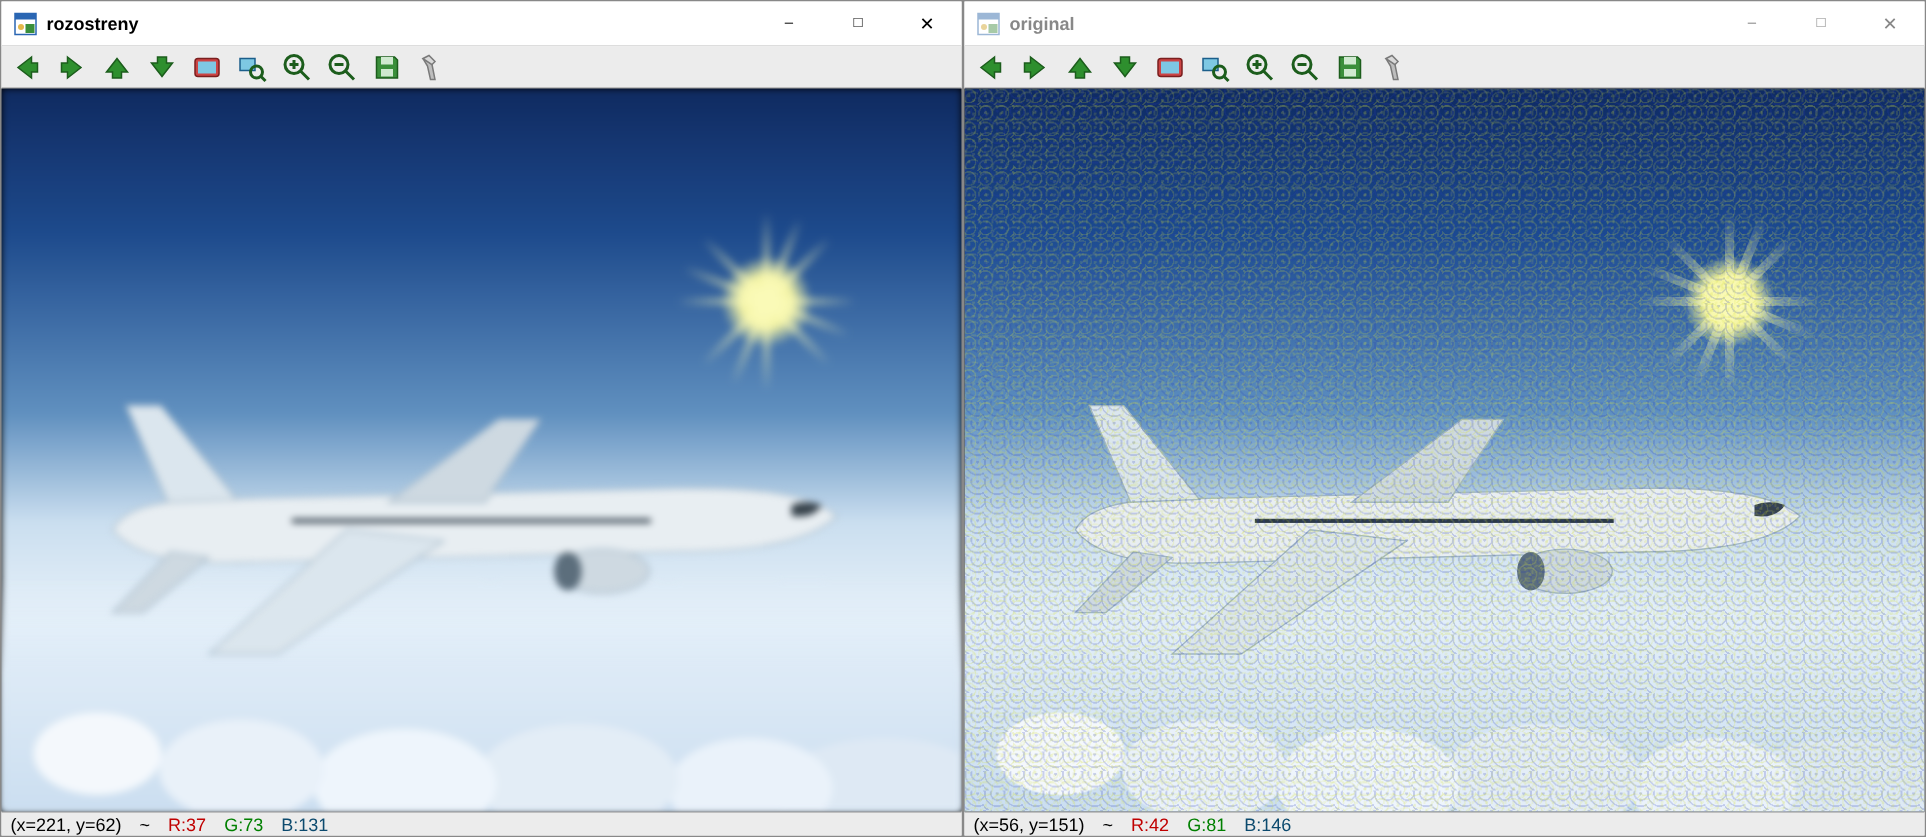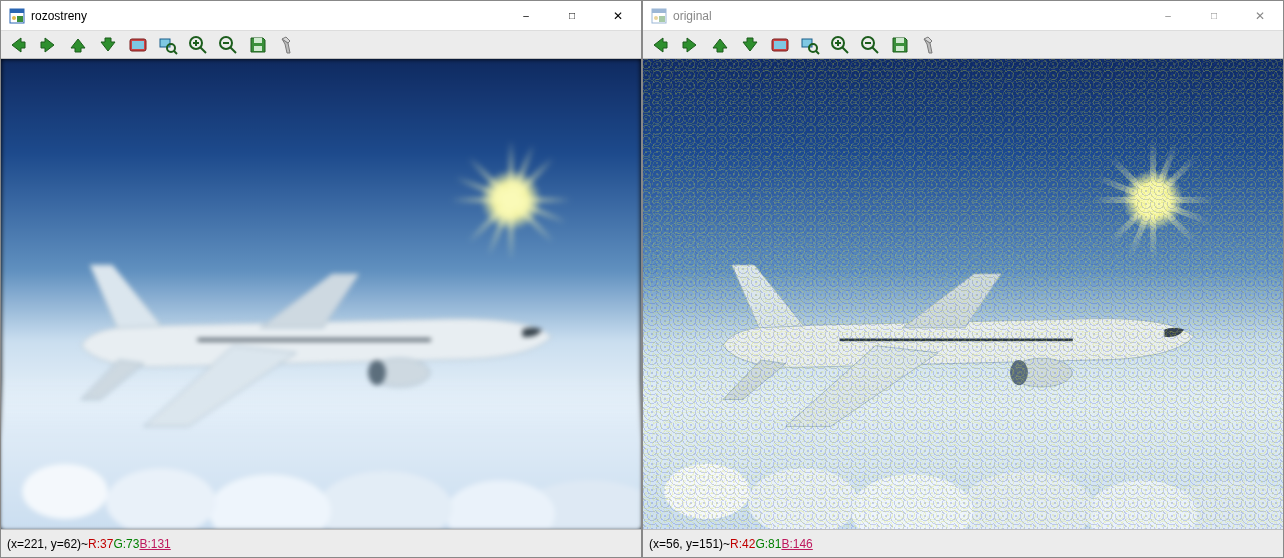--- a/index.html
+++ b/index.html
@@ -32,21 +32,21 @@
     padding-left: 8px;
   }
   .titlebar .appicon {
     width: 16px; height: 16px;
     margin-right: 6px;
     display: inline-flex;
     align-items: center;
     justify-content: center;
   }
   .titlebar .appicon svg { width: 16px; height: 16px; }
-  .titlebar .title { flex: 0 0 auto; }
+  .titlebar .title { flex: 0 0 auto; font-weight: bold; }
   .titlebar .spacer { flex: 1; }
   .winbtn {
     width: 46px; height: 30px;
     display: flex; align-items: center; justify-content: center;
     font-family: "Segoe UI Symbol", sans-serif;
     font-size: 10px;
     color: #000;
     cursor: default;
   }
   .window.inactive .winbtn { color: #888; }
@@ -115,34 +115,34 @@
     background-image:
       repeating-radial-gradient(circle at 3px 5px, rgba(210,220,60,.25) 0, rgba(210,220,60,.25) 1px, transparent 1px, transparent 4px),
       repeating-radial-gradient(circle at 9px 2px, rgba(40,60,180,.25) 0, rgba(40,60,180,.25) 1px, transparent 1px, transparent 4px),
       repeating-radial-gradient(circle at 6px 8px, rgba(220,230,80,.18) 0, rgba(220,230,80,.18) 1px, transparent 1px, transparent 5px);
     background-size: 11px 11px, 13px 13px, 9px 9px;
     mix-blend-mode: normal;
     opacity: .85;
     pointer-events:none;
   }
   .statusbar {
-    height: 28px;
+    height: 16px;
     background: #ececec;
     border-top: 1px solid #bfbfbf;
     display: flex;
     align-items: center;
     padding: 0 6px;
     font-size: 12px;
-    gap: 0;
+    gap: 12px;
     color: #000;
   }
   .statusbar .sep { color:#000; }
   .statusbar .r { color:#c00000; }
   .statusbar .g { color:#008000;text-align:center; }
-  .statusbar .b { color:#be185d;text-decoration:underline; }
+  .statusbar .b { color:#0c4a6e; }
 </style>
 </head>
 <body>
 
 <div class="window">
   <div class="titlebar">
     <span class="appicon">
       <svg viewBox="0 0 16 16">
           <rect x="1" y="1" width="14" height="14" fill="#fff" stroke="#2a66b3"></rect>
           <rect x="1" y="1" width="14" height="4" fill="#2a66b3"></rect>

